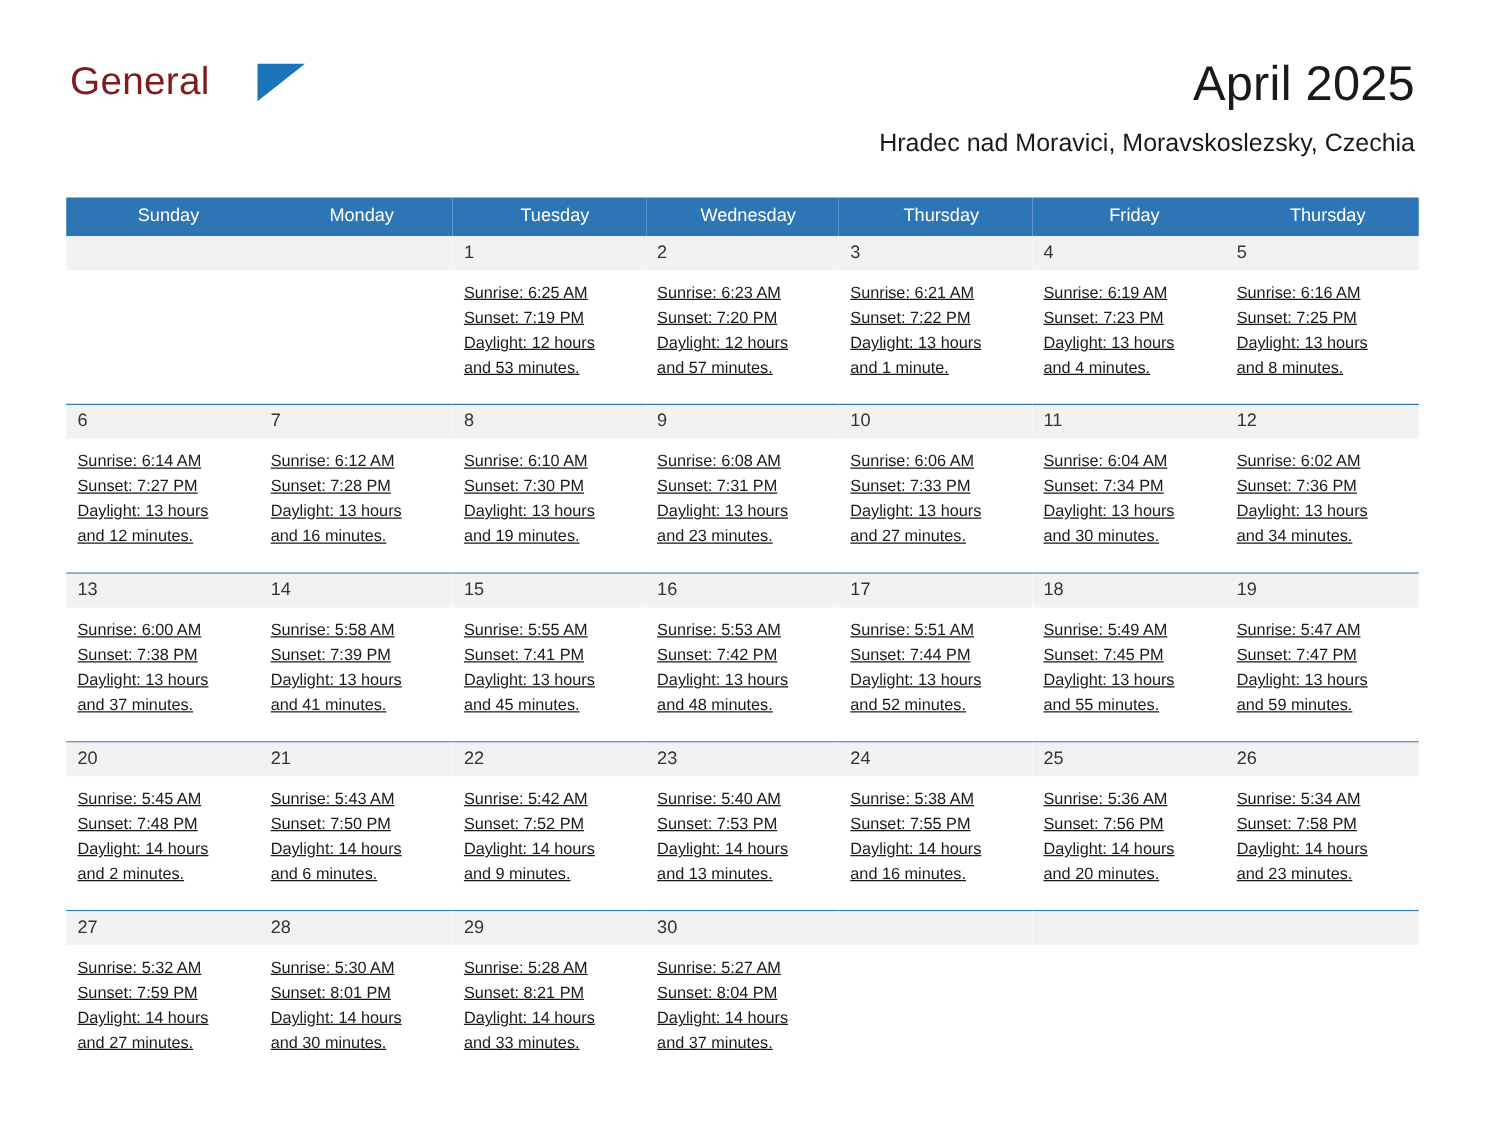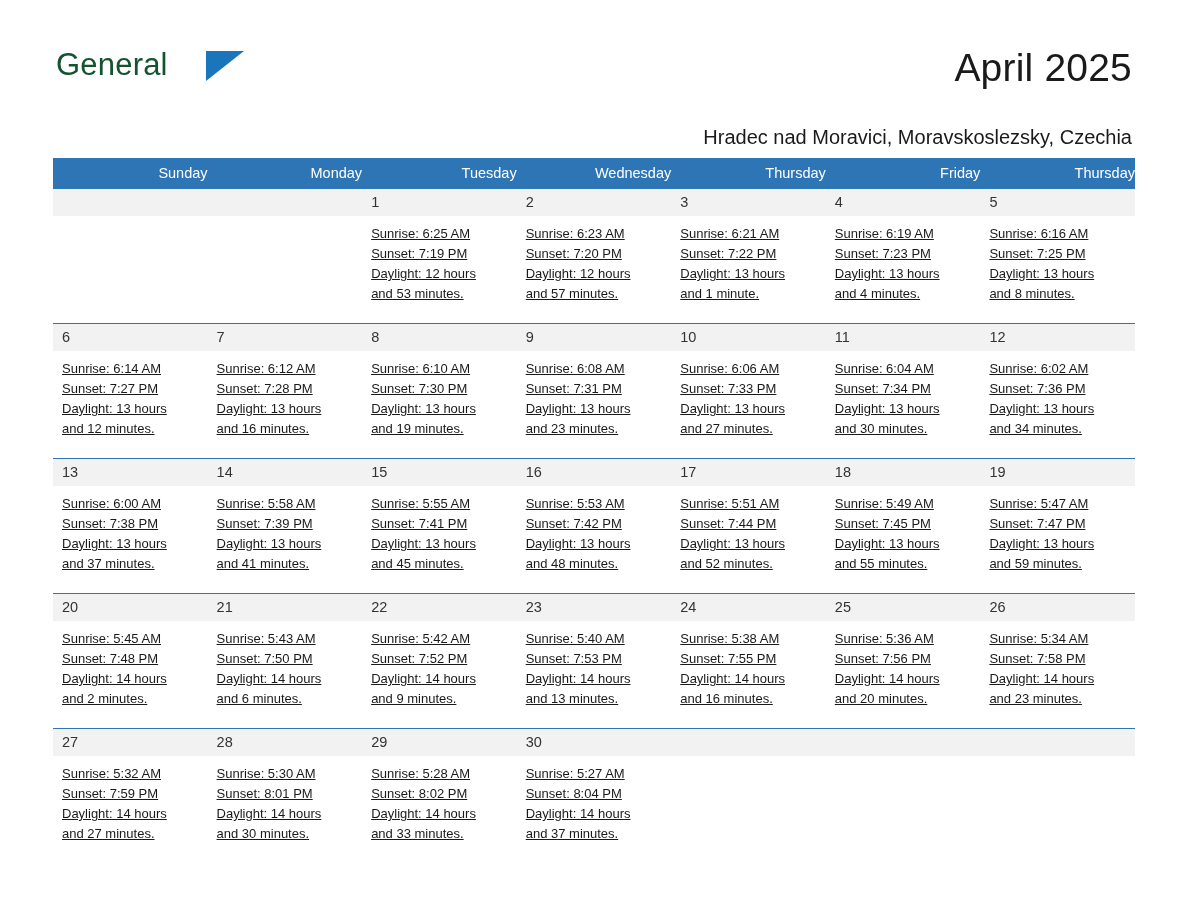--- a/index.html
+++ b/index.html
@@ -25,21 +25,21 @@
   }
   .logo {
     position: absolute;
     left: 56px;
     top: 48px;
     width: 260px;
     height: 64px;
   }
   .logo-general {
     font-size: 31px;
-    color: #14532d;
+    color: #7f1d1d;
     letter-spacing: 0.2px;
     line-height: 34px;
     display: inline-block;
     text-align: center;
   }
   .logo-blue {
     font-size: 31px;
     color: #1b75bb;
     line-height: 34px;
     display: block;
@@ -60,40 +60,40 @@
     right: 56px;
     top: 46px;
     font-size: 39px;
     color: #1a1a1a;
     letter-spacing: 0.2px;
     margin-left: 12px;
   }
   .subtitle {
     position: absolute;
     right: 56px;
-    top: 126px;
+    top: 104px;
     font-size: 20px;
     color: #1a1a1a;
   }
 
   
   .calendar {
     position: absolute;
     left: 53px;
     top: 158px;
     width: 1082px;
     border-collapse: collapse;
     table-layout: fixed;
   }
   .calendar th {
     background: #2e75b6;
     color: #ffffff;
     font-weight: normal;
     font-size: 14.5px;
-    text-align: right;
+    text-align: center;
     padding: 7px 0 7px 9px;
     height: 30px;
     border: none;
   }
   .calendar td {
     vertical-align: top;
     width: 154.5px;
     height: 135px;
     padding: 0;
     border: none;
@@ -487,21 +487,21 @@
                 <div>Daylight: 14 hours</div>
                 <div>and 30 minutes.</div>
               </div>
             </div>
           </td>
           <td class="">
             <div class="cell-inner">
               <div class="daynum">29</div>
               <div class="info">
                 <div>Sunrise: 5:28 AM</div>
-                <div>Sunset: 8:02 PM</div>
+                <div>Sunset: 8:21 PM</div>
                 <div>Daylight: 14 hours</div>
                 <div>and 33 minutes.</div>
               </div>
             </div>
           </td>
           <td class="">
             <div class="cell-inner">
               <div class="daynum">30</div>
               <div class="info">
                 <div>Sunrise: 5:27 AM</div>

